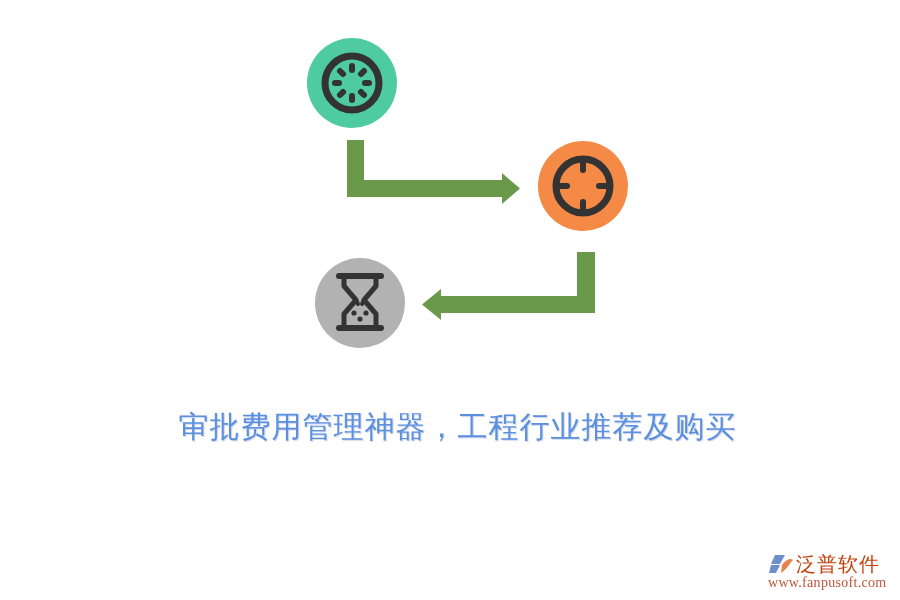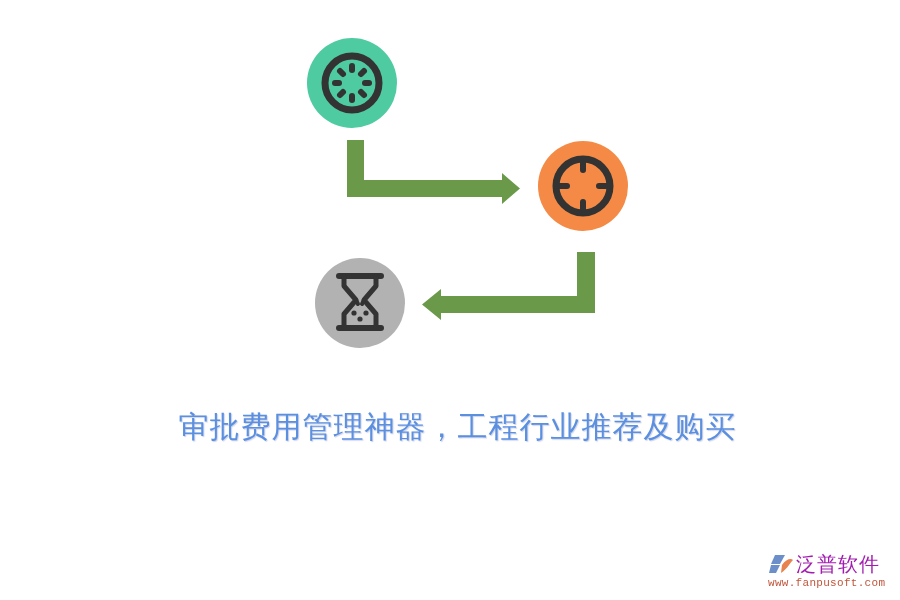--- a/index.html
+++ b/index.html
@@ -45,27 +45,27 @@
       align-items: center;
     }
     .wm-logo {
       width: 26px;
       height: 22px;
     }
     .wm-brand {
       font-family: "DejaVu Sans", "Liberation Sans", sans-serif;
       font-size: 20px;
       line-height: 22px;
-      color: #a21caf;
+      color: #c2410c;
       margin-left: 2px;
       letter-spacing: 1px;
     }
     .wm-url {
-      font-family: Liberation Mono, monospace;
-      font-size: 11px;
+      font-family: Liberation Serif, serif;
+      font-size: 14px;
       line-height: 12px;
       color: #c0553a;
       margin-top: 2px;
       letter-spacing: 0.3px;
     }
   </style>
 </head>
 <body>
 
 <div class="stage">

